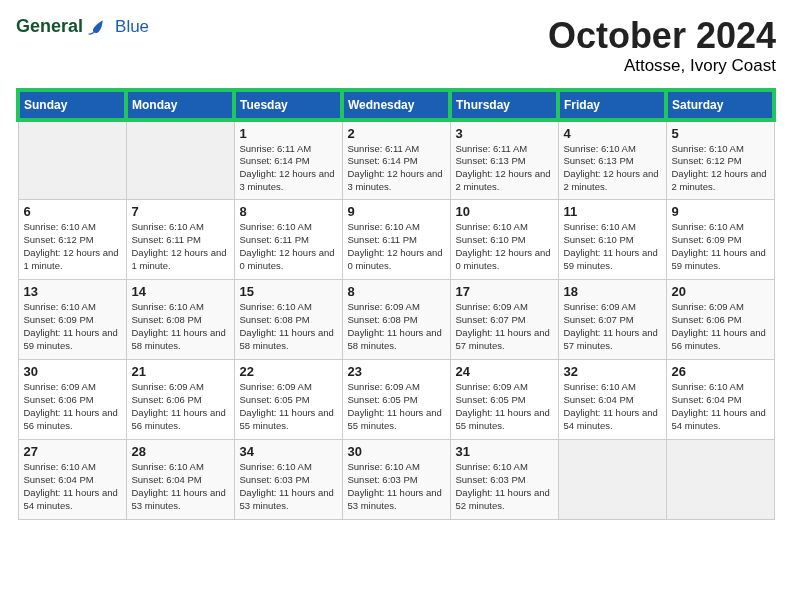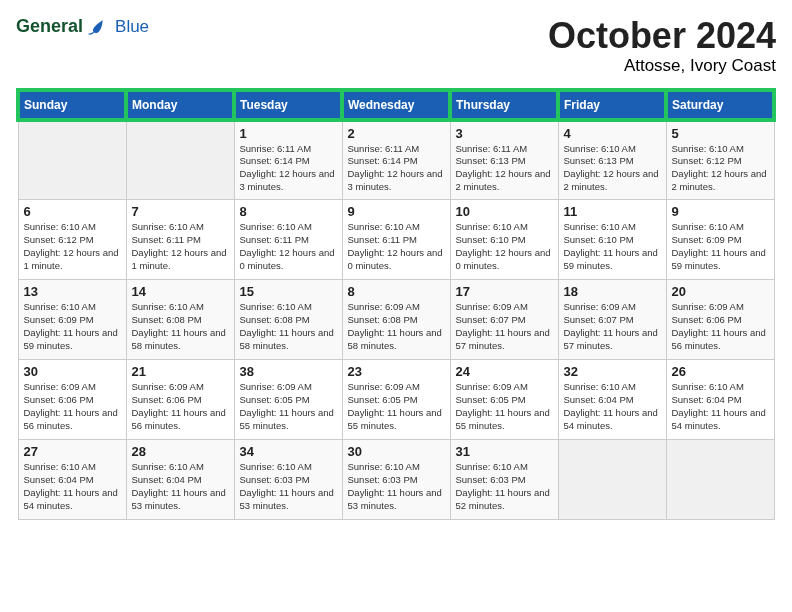--- a/index.html
+++ b/index.html
@@ -261,21 +261,21 @@
 Sunset: 6:06 PM
 Daylight: 11 hours and 56 minutes.</div>
         </td>
         <td>
           <span class="day-num">21</span>
           <div class="cell-text" style="white-space: pre-line;">Sunrise: 6:09 AM
 Sunset: 6:06 PM
 Daylight: 11 hours and 56 minutes.</div>
         </td>
         <td>
-          <span class="day-num">38</span>
+          <span class="day-num">22</span>
           <div class="cell-text" style="white-space: pre-line;">Sunrise: 6:09 AM
 Sunset: 6:05 PM
 Daylight: 11 hours and 55 minutes.</div>
         </td>
         <td>
           <span class="day-num">23</span>
           <div class="cell-text" style="white-space: pre-line;">Sunrise: 6:09 AM
 Sunset: 6:05 PM
 Daylight: 11 hours and 55 minutes.</div>
         </td>

